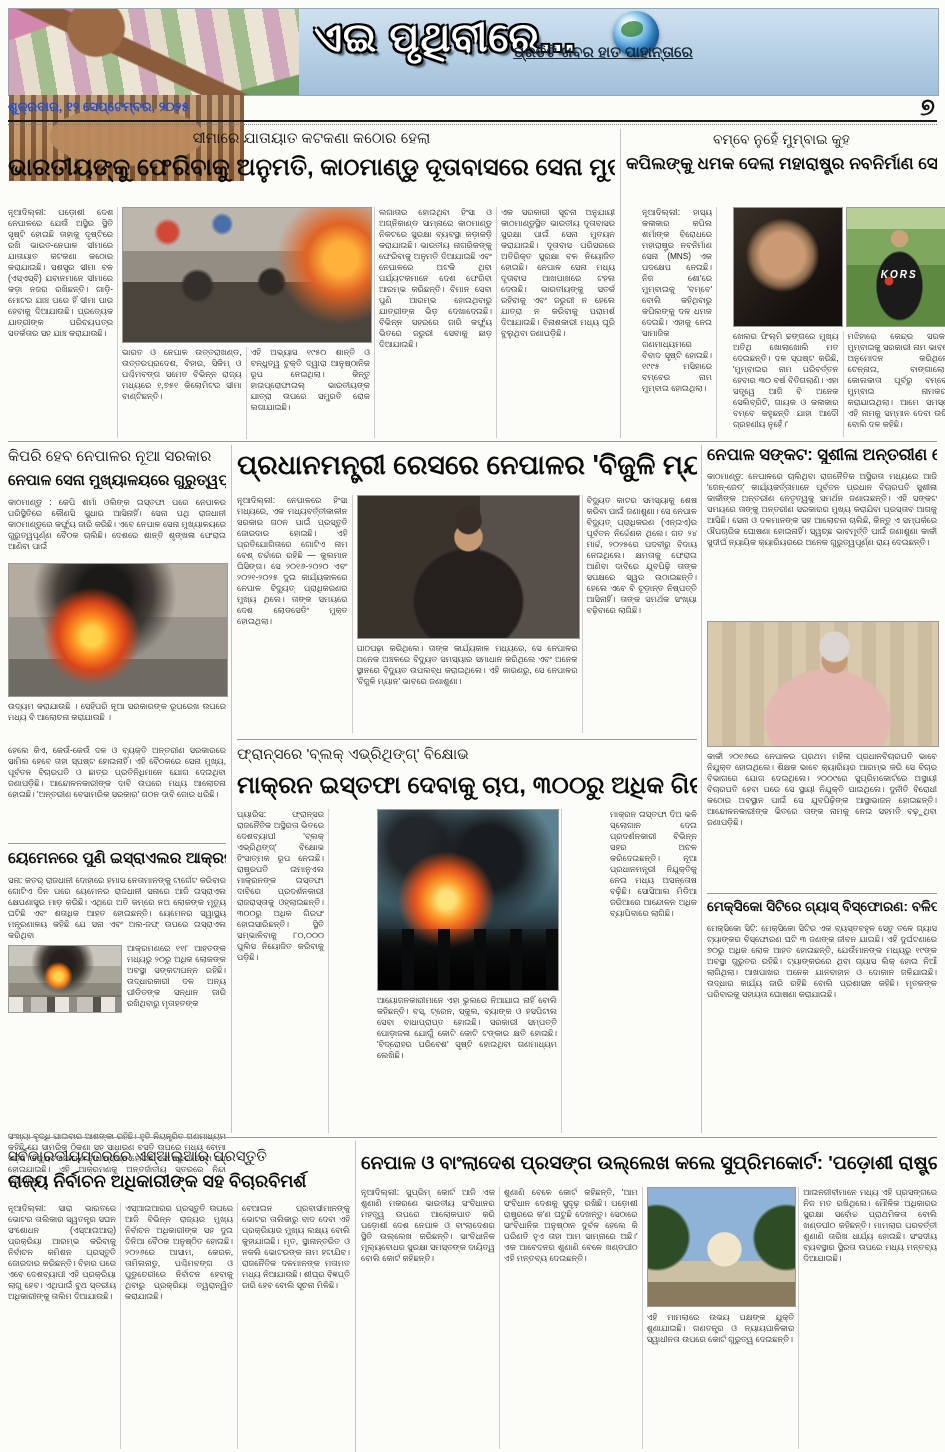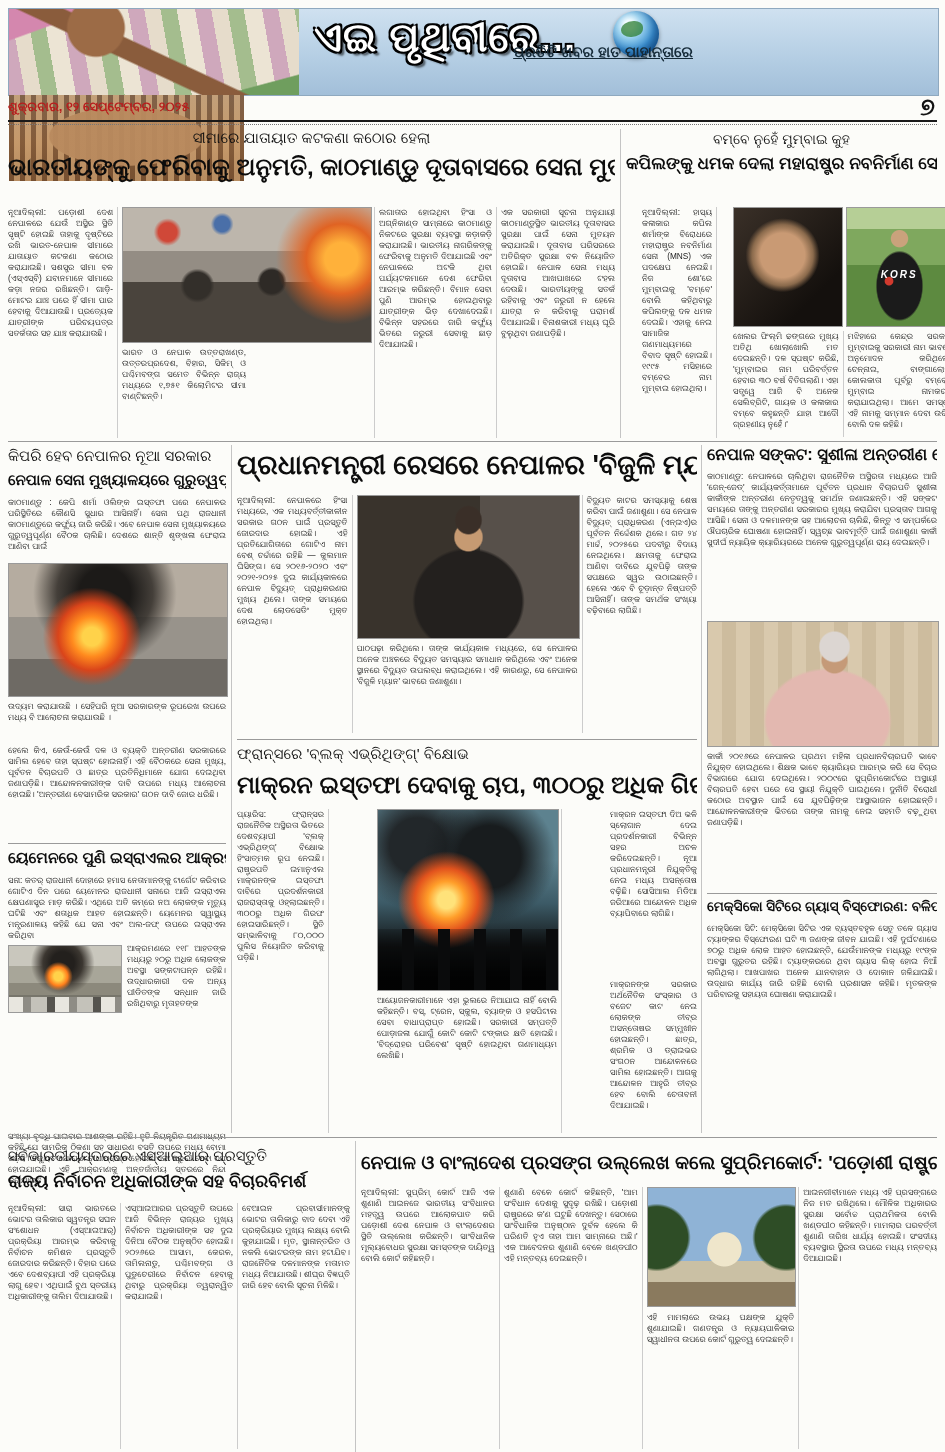--- a/index.html
+++ b/index.html
@@ -15,21 +15,21 @@
               white-space:nowrap;letter-spacing:1px;
               text-shadow:-2px -2px 0 #000,2px -2px 0 #000,-2px 2px 0 #000,2px 2px 0 #000,4px 4px 2px rgba(0,0,0,.55);}
   .globe{position:absolute;right:34px;top:2px;width:46px;height:46px;border-radius:50%;
          background:radial-gradient(circle at 35% 30%,#f2fbff 0 10%,#9fd4f0 28%,#3d93d4 58%,#1b5fa0 100%);
          box-shadow:0 2px 4px rgba(0,0,0,.4), inset -4px -4px 8px rgba(0,40,90,.5);}
   .globe:after{content:"";position:absolute;left:8px;top:10px;width:22px;height:16px;border-radius:60% 40% 55% 45%;
          background:#2e7d32;opacity:.75;}
   .tagline{position:absolute;right:0;bottom:10px;font-size:15px;font-weight:bold;color:#152a38;white-space:nowrap;text-decoration:underline;}
   
   .dateline{left:8px;top:97px;width:929px;height:22px;}
-  .date-text{position:absolute;left:0;top:2px;font-size:13px;font-weight:bold;color:#b91c1c;}
+  .date-text{position:absolute;left:0;top:2px;font-size:13px;font-weight:bold;color:#1d4ed8;}
   .pageno{position:absolute;right:2px;top:-4px;font-size:24px;font-weight:bold;color:#111;}
   .rule-heavy{left:8px;top:120px;width:929px;height:2px;background:#1a1a1a;}
   .rule-dot{left:8px;top:124px;width:929px;height:0;border-top:1px dotted #777;}
   .hr{background:#9a9a9a;height:1px;}
   .vr{background:#c4c4c4;width:1px;}
   
   .kicker{font-size:15px;text-align:center;color:#101010;white-space:nowrap;overflow:hidden;}
   .kicker-left{font-size:15px;text-align:left;color:#101010;white-space:nowrap;overflow:hidden;}
   .hl{font-weight:bold;color:#0c0c0c;text-align:center;white-space:nowrap;overflow:hidden;}
   .hl-left{font-weight:bold;color:#0c0c0c;text-align:left;white-space:nowrap;overflow:hidden;}
@@ -126,20 +126,21 @@
 
   <div class="abs" style="left:8px;top:129px;width:607px;height:309px;">
     <div class="kicker" style="position:absolute;left:0;top:0;width:100%;">ସୀମାରେ ଯାତାୟାତ କଟକଣା କଠୋର ହେଲା</div>
     <div class="hl" style="position:absolute;left:0;top:22px;width:100%;font-size:24px;line-height:32px;">ଭାରତୀୟଙ୍କୁ ଫେରିବାକୁ ଅନୁମତି, କାଠମାଣ୍ଡୁ ଦୂତାବାସରେ ସେନା ମୁତୟନ</div>
     <div class="cols" style="position:absolute;left:0;top:78px;width:100%;height:231px;">
       <div class="bt" style="width:106px;height:231px;">ନୂଆଦିଲ୍ଲୀ: ପଡ଼ୋଶୀ ଦେଶ ନେପାଳରେ ଯେଉଁ ଅସ୍ଥିର ସ୍ଥିତି ସୃଷ୍ଟି ହୋଇଛି ତାହାକୁ ଦୃଷ୍ଟିରେ ରଖି ଭାରତ-ନେପାଳ ସୀମାରେ ଯାତାୟାତ କଟକଣା କଠୋର କରାଯାଇଛି। ସଶସ୍ତ୍ର ସୀମା ବଳ (ଏସ୍‌ଏସ୍‌ବି) ଯବାନମାନେ ସୀମାରେ କଡ଼ା ନଜର ରଖିଛନ୍ତି। ଗାଡ଼ି-ମୋଟର ଯାଞ୍ଚ ପରେ ହିଁ ସୀମା ପାର ହେବାକୁ ଦିଆଯାଉଛି। ପ୍ରତ୍ୟେକ ଯାତ୍ରୀଙ୍କ ପରିଚୟପତ୍ର ସତର୍କତାର ସହ ଯାଞ୍ଚ କରାଯାଉଛି।</div>
       <div style="width:250px;">
         <div class="ph ph-protest" style="width:100%;height:134px;"></div>
         <div class="cols" style="height:92px;margin-top:4px;">
           <div class="bt" style="width:50%;height:92px;">ଭାରତ ଓ ନେପାଳ ଉତ୍ତରାଖଣ୍ଡ, ଉତ୍ତରପ୍ରଦେଶ, ବିହାର, ସିକିମ୍ ଓ ପଶ୍ଚିମବଙ୍ଗ ସମେତ ବିଭିନ୍ନ ରାଜ୍ୟ ମଧ୍ୟରେ ୧,୭୫୧ କିଲୋମିଟର ସୀମା ବାଣ୍ଟିଛନ୍ତି।</div>
+          <div class="bt" style="width:50%;height:92px;">ଏହି ଅଭ୍ୟାସ ୧୯୫୦ ଶାନ୍ତି ଓ ବନ୍ଧୁତ୍ୱ ଚୁକ୍ତି ଦ୍ୱାରା ଆନୁଷ୍ଠାନିକ ରୂପ ନେଇଥିଲା। କିନ୍ତୁ ହାଇପ୍ରୋଫାଇଲ୍ ଭାରତୀୟଙ୍କ ଯାତ୍ରା ଉପରେ ସମ୍ପ୍ରତି ରୋକ ଲଗାଯାଇଛି।</div>
         </div>
       </div>
       <div class="bt" style="width:114px;height:231px;">ଲଗାତାର ହୋଇଥିବା ହିଂସା ଓ ଅଗ୍ନିକାଣ୍ଡ ସାମ୍ନାରେ କାଠମାଣ୍ଡୁ ନିକଟରେ ସୁରକ୍ଷା ବ୍ୟବସ୍ଥା କଡ଼ାକଡ଼ି କରାଯାଇଛି। ଭାରତୀୟ ନାଗରିକଙ୍କୁ ଫେରିବାକୁ ଅନୁମତି ଦିଆଯାଇଛି ଏବଂ ନେପାଳରେ ଅଟକି ଥିବା ପର୍ଯ୍ୟଟକମାନେ ଦେଶ ଫେରିବା ଆରମ୍ଭ କରିଛନ୍ତି। ବିମାନ ସେବା ପୁଣି ଆରମ୍ଭ ହୋଇଥିବାରୁ ଯାତ୍ରୀଙ୍କ ଭିଡ଼ ଦେଖାଦେଇଛି। ବିଭିନ୍ନ ସହରରେ ଜାରି କର୍ଫ୍ୟୁ ଭିତରେ ଜରୁରୀ ସେବାକୁ ଛାଡ଼ ଦିଆଯାଇଛି।</div>
       <div class="bt" style="width:115px;height:231px;">ଏକ ସରକାରୀ ସୂଚନା ଅନୁଯାୟୀ କାଠମାଣ୍ଡୁସ୍ଥିତ ଭାରତୀୟ ଦୂତାବାସର ସୁରକ୍ଷା ପାଇଁ ସେନା ମୁତୟନ କରାଯାଇଛି। ଦୂତାବାସ ପରିସରରେ ଅତିରିକ୍ତ ସୁରକ୍ଷା ବଳ ନିୟୋଜିତ ହୋଇଛି। ନେପାଳ ସେନା ମଧ୍ୟ ଦୂତାବାସ ଆଖପାଖରେ ଟହଲ ଦେଉଛି। ଭାରତୀୟଙ୍କୁ ସତର୍କ ରହିବାକୁ ଏବଂ ଜରୁରୀ ନ ହେଲେ ଯାତ୍ରା ନ କରିବାକୁ ପରାମର୍ଶ ଦିଆଯାଇଛି। ବିନାଶକାରୀ ମଧ୍ୟ ଘୂରି ବୁଲୁଥିବା ଜଣାପଡ଼ିଛି।</div>
     </div>
   </div>
 
   <div class="abs vr" style="left:620px;top:129px;height:309px;"></div>
 
   <div class="abs" style="left:626px;top:129px;width:311px;height:309px;">
@@ -201,21 +202,20 @@
     <div class="cols" style="position:absolute;left:0;top:364px;width:100%;height:324px;gap:44px;">
       <div class="bt" style="width:110px;height:324px;">ପ୍ୟାରିସ: ଫ୍ରାନ୍ସର ରାଜନୈତିକ ଅସ୍ଥିରତା ଭିତରେ ଦେଶବ୍ୟାପୀ 'ବ୍ଲକ୍ ଏଭ୍ରିଥିଙ୍ଗ୍' ବିକ୍ଷୋଭ ହିଂସାତ୍ମକ ରୂପ ନେଇଛି। ରାଷ୍ଟ୍ରପତି ଇମାନୁଏଲ ମାକ୍ରନଙ୍କ ଇସ୍ତଫା ଦାବିରେ ପ୍ରଦର୍ଶନକାରୀ ରାଜରାସ୍ତାକୁ ଓହ୍ଲାଇଛନ୍ତି। ୩୦୦ରୁ ଅଧିକ ଗିରଫ ହୋଇସାରିଛନ୍ତି। ସ୍ଥିତି ସମ୍ଭାଳିବାକୁ ୮୦,୦୦୦ ପୁଲିସ ନିୟୋଜିତ କରିବାକୁ ପଡ଼ିଛି।</div>
       <div style="width:228px;">
         <div class="ph ph-france" style="width:100%;height:180px;">
           <div class="sil"></div>
         </div>
         <div class="bt" style="height:136px;margin-top:4px;">ଆୟୋଜନକାରୀମାନେ ଏହା ଭୁଲରେ ନିଆଯାଇ ନାହିଁ ବୋଲି କହିଛନ୍ତି। ବସ୍, ଟ୍ରେନ, ସ୍କୁଲ, ବ୍ୟାଙ୍କ ଓ ହସପିଟାଲ ସେବା ବାଧାପ୍ରାପ୍ତ ହୋଇଛି। ସରକାରୀ ସମ୍ପତ୍ତି ପୋଡ଼ାଜଳା ଯୋଗୁଁ କୋଟି କୋଟି ଟଙ୍କାର କ୍ଷତି ହୋଇଛି। 'ବିଦ୍ରୋହର ପରିବେଶ' ସୃଷ୍ଟି ହୋଇଥିବା ଗଣମାଧ୍ୟମ ଲେଖିଛି।</div>
       </div>
       <div style="width:110px;">
         <div class="bt" style="height:170px;">ମାକ୍ରନ ଇସ୍ତଫା ଦିଅ ଭଳି ସ୍ଲୋଗାନ ଦେଇ ପ୍ରଦର୍ଶନକାରୀ ବିଭିନ୍ନ ସହର ଅଚଳ କରିଦେଇଛନ୍ତି। ନୂଆ ପ୍ରଧାନମନ୍ତ୍ରୀ ନିଯୁକ୍ତିକୁ ନେଇ ମଧ୍ୟ ଅସନ୍ତୋଷ ବଢ଼ିଛି। ସୋସିଆଲ ମିଡିଆ ଜରିଆରେ ଆନ୍ଦୋଳନ ଅଧିକ ବ୍ୟାପିବାରେ ଲାଗିଛି।</div>
-        <div class="bt" style="height:150px;">ମାକ୍ରନଙ୍କ ସରକାର ଅର୍ଥନୈତିକ ସଂସ୍କାର ଓ ବଜେଟ କାଟ ନେଇ ଲୋକଙ୍କ ତୀବ୍ର ଅସନ୍ତୋଷର ସମ୍ମୁଖୀନ ହୋଇଛନ୍ତି। ଛାତ୍ର, ଶ୍ରମିକ ଓ ଡ୍ରାଇଭର ସଂଗଠନ ଆନ୍ଦୋଳନରେ ସାମିଲ ହୋଇଛନ୍ତି। ଆଗକୁ ଆନ୍ଦୋଳନ ଆହୁରି ତୀବ୍ର ହେବ ବୋଲି ଚେତାବନୀ ଦିଆଯାଇଛି।</div>
       </div>
     </div>
   </div>
 
   <div class="abs vr" style="left:701px;top:445px;height:688px;"></div>
 
   <div class="abs" style="left:707px;top:445px;width:230px;height:688px;">
     <div class="hl-left" style="position:absolute;left:0;top:0;width:100%;font-size:16.5px;">ନେପାଳ ସଙ୍କଟ: ସୁଶୀଳା ଅନ୍ତରୀଣ ନେତା</div>
     <div class="bt" style="position:absolute;left:0;top:26px;width:100%;height:146px;">କାଠମାଣ୍ଡୁ: ନେପାଳରେ ଚାଲିଥିବା ରାଜନୈତିକ ଅସ୍ଥିରତା ମଧ୍ୟରେ ଆଜି 'ଜେନ୍-ଜେଡ୍' କାର୍ଯ୍ୟକର୍ତ୍ତାମାନେ ପୂର୍ବତନ ପ୍ରଧାନ ବିଚାରପତି ସୁଶୀଳା କାର୍କୀଙ୍କ ଅନ୍ତରୀଣ ନେତୃତ୍ୱକୁ ସମର୍ଥନ ଜଣାଇଛନ୍ତି। ଏହି ସଙ୍କଟ ସମୟରେ ତାଙ୍କୁ ଅନ୍ତରୀଣ ସରକାରର ମୁଖ୍ୟ କରାଯିବା ପ୍ରସ୍ତାବ ଆଗକୁ ଆସିଛି। ସେନା ଓ ଦଳମାନଙ୍କ ସହ ଆଲୋଚନା ଚାଲିଛି, କିନ୍ତୁ ଏ ସମ୍ପର୍କରେ ଔପଚାରିକ ଘୋଷଣା ହୋଇନାହିଁ। ସ୍ୱଚ୍ଛ ଭାବମୂର୍ତ୍ତି ପାଇଁ ଜଣାଶୁଣା କାର୍କୀ ସୁଦୀର୍ଘ ନ୍ୟାୟିକ କ୍ୟାରିୟରରେ ଅନେକ ଗୁରୁତ୍ୱପୂର୍ଣ୍ଣ ରାୟ ଦେଇଛନ୍ତି।</div>
     <div class="ph ph-sushila" style="position:absolute;left:0;top:176px;width:100%;height:124px;"></div>
@@ -235,21 +235,21 @@
       <div class="bt" style="width:33.3%;height:246px;">ଏସ୍ଆଇଆରର ପ୍ରସ୍ତୁତି ଉପରେ ଆଜି ବିଭିନ୍ନ ରାଜ୍ୟର ମୁଖ୍ୟ ନିର୍ବାଚନ ଅଧିକାରୀଙ୍କ ସହ ଦୁଇ ଦିନିଆ ବୈଠକ ଅନୁଷ୍ଠିତ ହୋଇଛି। ୨୦୨୬ରେ ଆସାମ, କେରଳ, ତାମିଲନାଡୁ, ପଶ୍ଚିମବଙ୍ଗ ଓ ପୁଡୁଚେରୀରେ ନିର୍ବାଚନ ହେବାକୁ ଥିବାରୁ ପ୍ରକ୍ରିୟା ତ୍ୱରାନ୍ୱିତ କରାଯାଇଛି।</div>
       <div class="bt" style="width:33.3%;height:246px;">ବେଆଇନ ପ୍ରବାସୀମାନଙ୍କୁ ଭୋଟର ତାଲିକାରୁ ବାଦ ଦେବା ଏହି ପ୍ରକ୍ରିୟାର ମୁଖ୍ୟ ଲକ୍ଷ୍ୟ ବୋଲି କୁହାଯାଇଛି। ମୃତ, ସ୍ଥାନାନ୍ତରିତ ଓ ନକଲି ଭୋଟରଙ୍କ ନାମ ହଟାଯିବ। ରାଜନୈତିକ ଦଳମାନଙ୍କ ମତାମତ ମଧ୍ୟ ନିଆଯାଉଛି। ଶୀଘ୍ର ବିଜ୍ଞପ୍ତି ଜାରି ହେବ ବୋଲି ସୂଚନା ମିଳିଛି।</div>
     </div>
   </div>
 
   <div class="abs vr" style="left:355px;top:1141px;height:311px;"></div>
 
   <div class="abs" style="left:361px;top:1141px;width:576px;height:311px;">
     <div class="hl" style="position:absolute;left:0;top:8px;width:100%;font-size:19px;line-height:28px;text-align:left;">ନେପାଳ ଓ ବାଂଲାଦେଶ ପ୍ରସଙ୍ଗ ଉଲ୍ଲେଖ କଲେ ସୁପ୍ରିମକୋର୍ଟ: 'ପଡ଼ୋଶୀ ରାଷ୍ଟ୍ରକୁ ଦେଖନ୍ତୁ'</div>
     <div class="cols" style="position:absolute;left:0;top:46px;width:100%;height:262px;">
-      <div class="bt" style="width:136px;height:262px;">ନୂଆଦିଲ୍ଲୀ: ସୁପ୍ରିମ୍ କୋର୍ଟ ଆଜି ଏକ ଶୁଣାଣି ଆଇନଜେ ଭାରତୀୟ ସଂବିଧାନର ମହତ୍ତ୍ୱ ଉପରେ ଆଲୋକପାତ କରି ପଡ଼ୋଶୀ ଦେଶ ନେପାଳ ଓ ବାଂଲାଦେଶର ସ୍ଥିତି ଉଲ୍ଲେଖ କରିଛନ୍ତି। ସାଂବିଧାନିକ ମୂଲ୍ୟବୋଧର ସୁରକ୍ଷା ସମସ୍ତଙ୍କ ଦାୟିତ୍ୱ ବୋଲି କୋର୍ଟ କହିଛନ୍ତି।</div>
+      <div class="bt" style="width:136px;height:262px;">ନୂଆଦିଲ୍ଲୀ: ସୁପ୍ରିମ୍ କୋର୍ଟ ଆଜି ଏକ ଶୁଣାଣି ମକରଣେ ଭାରତୀୟ ସଂବିଧାନର ମହତ୍ତ୍ୱ ଉପରେ ଆଲୋକପାତ କରି ପଡ଼ୋଶୀ ଦେଶ ନେପାଳ ଓ ବାଂଲାଦେଶର ସ୍ଥିତି ଉଲ୍ଲେଖ କରିଛନ୍ତି। ସାଂବିଧାନିକ ମୂଲ୍ୟବୋଧର ସୁରକ୍ଷା ସମସ୍ତଙ୍କ ଦାୟିତ୍ୱ ବୋଲି କୋର୍ଟ କହିଛନ୍ତି।</div>
       <div class="bt" style="width:136px;height:262px;">ଶୁଣାଣି ବେଳେ କୋର୍ଟ କହିଛନ୍ତି, 'ଆମ ସଂବିଧାନ ଦେଶକୁ ସୁଦୃଢ଼ ରଖିଛି। ପଡ଼ୋଶୀ ରାଷ୍ଟ୍ରରେ କ'ଣ ଘଟୁଛି ଦେଖନ୍ତୁ। ସେଠାରେ ସାଂବିଧାନିକ ଅନୁଷ୍ଠାନ ଦୁର୍ବଳ ହେଲେ କି ପରିଣତି ହୁଏ ତାହା ଆମ ସାମ୍ନାରେ ଅଛି।' ଏକ ଆବେଦନର ଶୁଣାଣି ବେଳେ ଖଣ୍ଡପୀଠ ଏହି ମନ୍ତବ୍ୟ ଦେଇଛନ୍ତି।</div>
       <div style="width:150px;">
         <div class="ph ph-sc" style="width:100%;height:118px;"></div>
         <div class="bt" style="height:138px;margin-top:5px;">ଏହି ମାମଲାରେ ଉଭୟ ପକ୍ଷଙ୍କ ଯୁକ୍ତି ଶୁଣାଯାଇଛି। ଗଣତନ୍ତ୍ର ଓ ନ୍ୟାୟପାଳିକାର ସ୍ୱାଧୀନତା ଉପରେ କୋର୍ଟ ଗୁରୁତ୍ୱ ଦେଇଛନ୍ତି।</div>
       </div>
       <div class="bt" style="width:136px;height:262px;">ଆଇନଜୀବୀମାନେ ମଧ୍ୟ ଏହି ପ୍ରସଙ୍ଗରେ ନିଜ ମତ ରଖିଥିଲେ। ମୌଳିକ ଅଧିକାରର ସୁରକ୍ଷା ସର୍ବୋଚ୍ଚ ପ୍ରାଥମିକତା ବୋଲି ଖଣ୍ଡପୀଠ କହିଛନ୍ତି। ମାମଲାର ପରବର୍ତ୍ତୀ ଶୁଣାଣି ତାରିଖ ଧାର୍ଯ୍ୟ ହୋଇଛି। ସଂସଦୀୟ ବ୍ୟବସ୍ଥାର ସ୍ଥିରତା ଉପରେ ମଧ୍ୟ ମନ୍ତବ୍ୟ ଦିଆଯାଇଛି।</div>
     </div>
   </div>
 
 </div>

